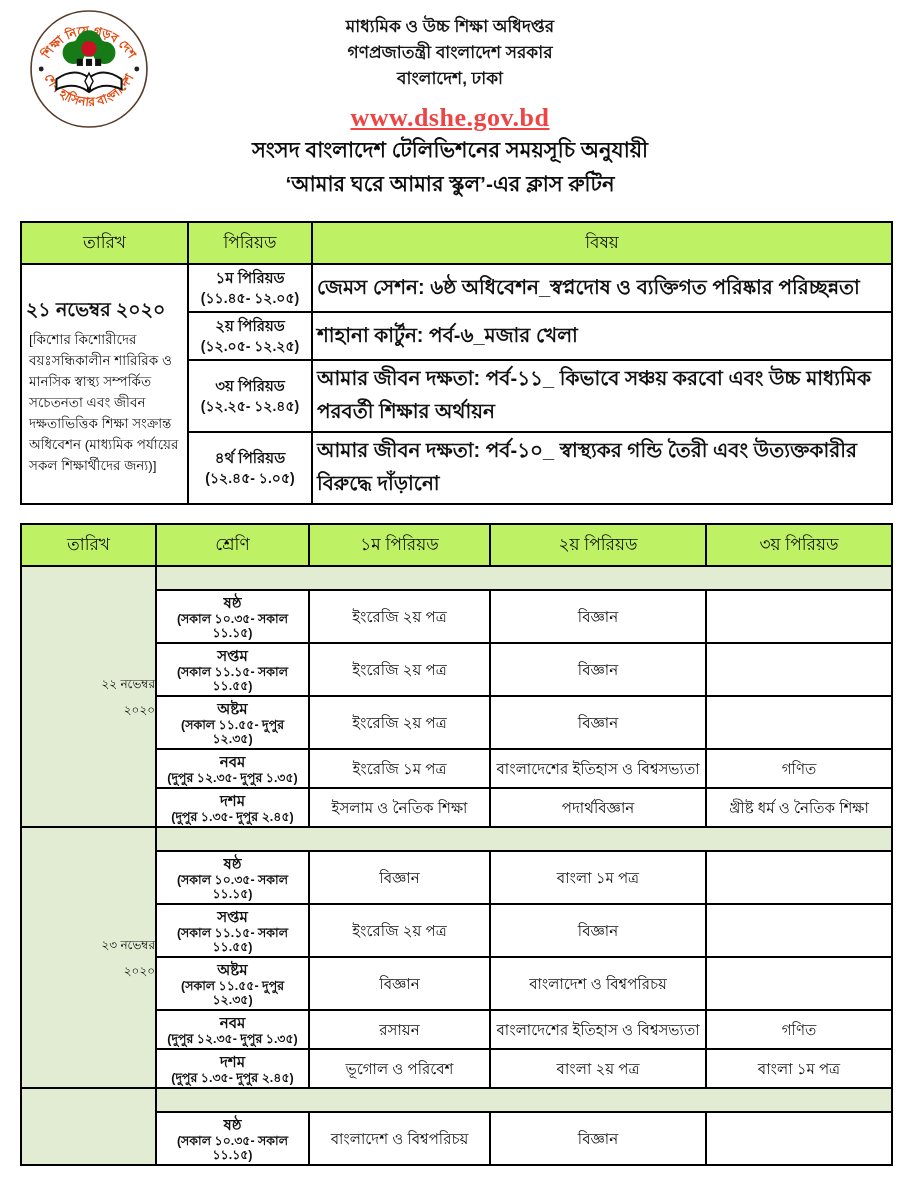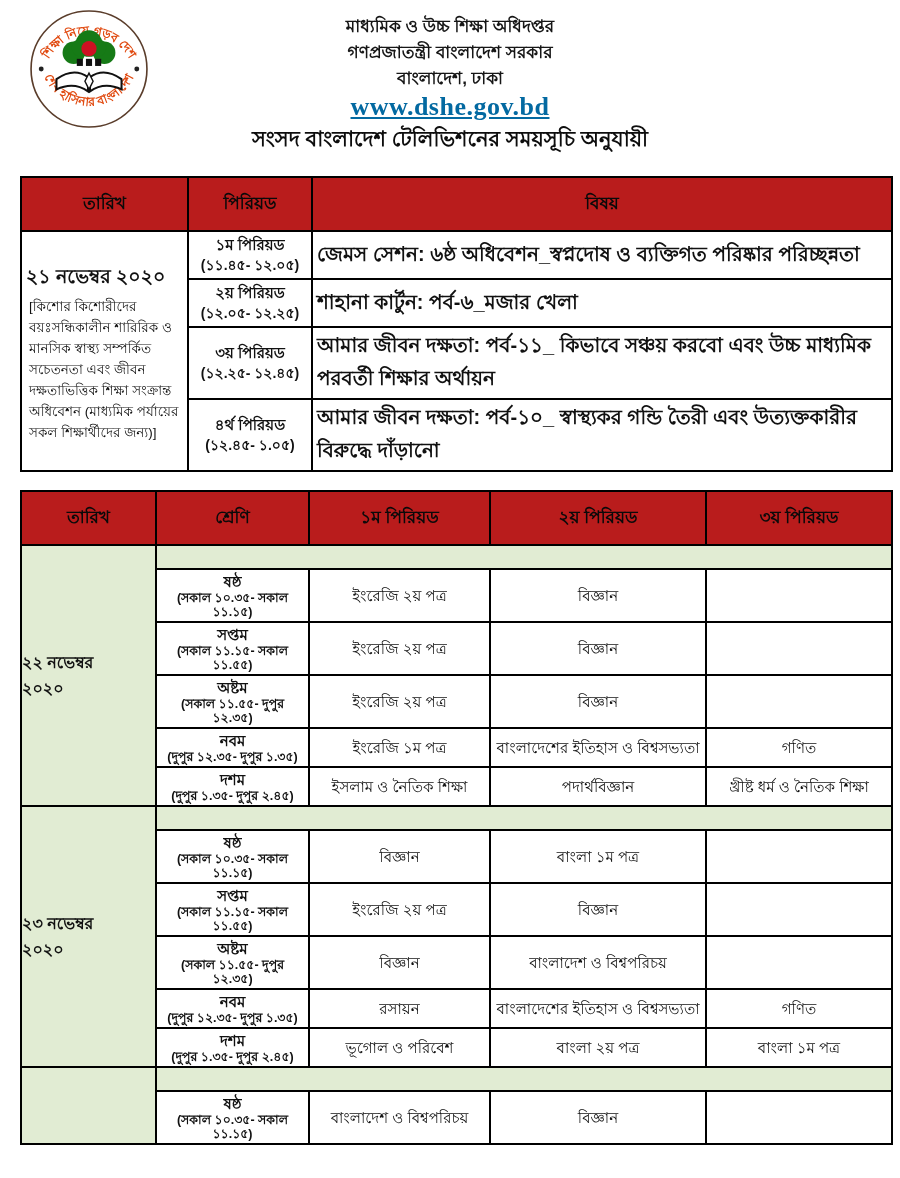--- a/index.html
+++ b/index.html
@@ -8,49 +8,49 @@
     font-family:"Liberation Sans","DejaVu Sans",sans-serif;
     color:#111;
   }
   .page{width:900px;height:1178px;position:relative;overflow:hidden;}
 
   
   .hdr{position:relative;padding-top:14px;text-align:center;}
   .logo{position:absolute;left:28px;top:8px;width:122px;height:122px;}
   .hdr-line{font-size:17px;font-weight:700;line-height:26px;color:#161616;}
   .site-link{
-    display:inline-block;margin-top:0;
+    display:inline-block;margin-top:11px;
     font-family:"Liberation Serif","DejaVu Serif",serif;
-    font-size:26px;font-weight:700;color:#0369a1;
+    font-size:26px;font-weight:700;color:#ef4444;
     text-decoration:underline;letter-spacing:.5px;
   }
   .title{text-align:center;}
   .title-line{font-size:21px;font-weight:700;line-height:34px;color:#0d0d0d;}
 
   
   table{border-collapse:collapse;table-layout:fixed;}
   .tbl{margin:0 0 0 20px;width:873px;}
   .tbl td,.tbl th{border:2px solid #000;padding:2px 4px;vertical-align:middle;}
   .thead-blue th{
-    background:#b91c1c;font-size:17px;font-weight:700;color:#0a0a0a;
-    height:24px;padding:12px 4px;
+    background:#bef264;font-size:17px;font-weight:400;color:#0a0a0a;
+    height:24px;padding:6px 4px;
   }
   #table1{margin-top:20px;}
   #table1 .prow{height:42px;}
   .date-cell{vertical-align:top;text-align:left;padding-top:4px;}
   .date-big{font-size:19px;font-weight:700;padding-top:2px;}
   .date-note{font-size:13.5px;font-weight:400;line-height:21px;padding:2px 3px 0 3px;}
   .period-cell{text-align:center;font-weight:700;font-size:15px;line-height:21px;}
   .period-time{font-size:14px;font-weight:700;}
   .subject-cell{font-size:20px;font-weight:700;padding-left:12px;text-align:left;}
 
   #table2{margin-top:18px;}
   #table2 .band td{background:#e1ecd3;height:22px;padding:0;}
   #table2 .crow{height:39px;}
-  .d2-cell{text-align:left;font-size:16px;font-weight:700;line-height:26px;}
+  .d2-cell{text-align:right;font-size:12px;font-weight:400;line-height:26px;}
   .class-cell{text-align:center;}
   .class-name{font-size:15px;font-weight:700;line-height:19px;}
   .class-time{font-size:12.5px;font-weight:700;line-height:14px;}
   .subj{box-sizing:border-box;text-align:center;font-size:15px;font-weight:400;line-height:20px;padding:2px 6px;}
 </style>
 </head>
 <body>
 
 <div class="page">
 
@@ -86,20 +86,21 @@
       <path d="M 60,64 L 56,72 L 60,80 L 64,72 Z" fill="#ffffff" stroke="#111" stroke-width="1.4"></path>
     </svg>
     <div class="hdr-line">মাধ্যমিক ও উচ্চ শিক্ষা অধিদপ্তর</div>
     <div class="hdr-line">গণপ্রজাতন্ত্রী বাংলাদেশ সরকার</div>
     <div class="hdr-line">বাংলাদেশ, ঢাকা</div>
     <a class="site-link" href="#">www.dshe.gov.bd</a>
   </div>
 
   <div class="title">
     <div class="title-line">সংসদ বাংলাদেশ টেলিভিশনের সময়সূচি অনুযায়ী</div>
+    <div class="title-line">‘আমার ঘরে আমার স্কুল’-এর ক্লাস রুটিন</div>
   </div>
 
   <table class="tbl" id="table1">
     <colgroup>
         <col style="width:167px">
         <col style="width:124px">
         <col>
       </colgroup>
     <tbody>
         <tr class="thead-blue">

